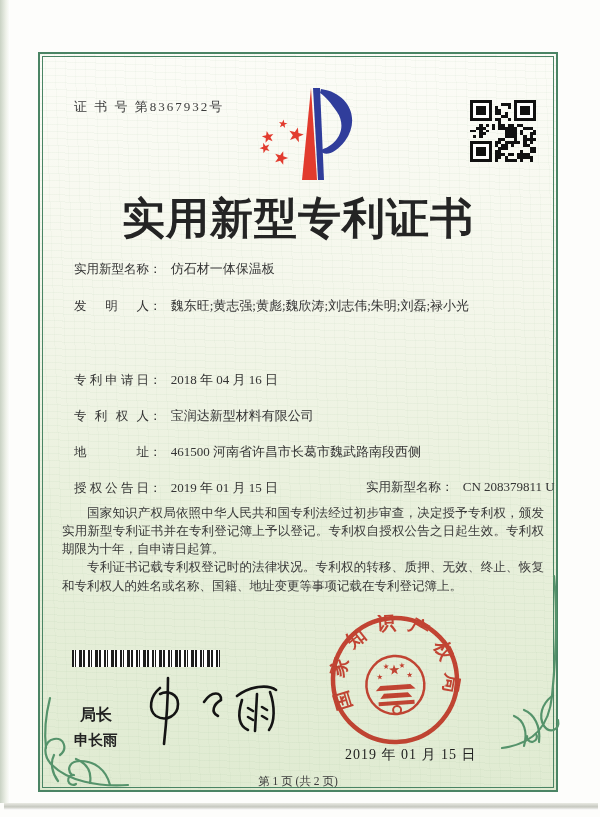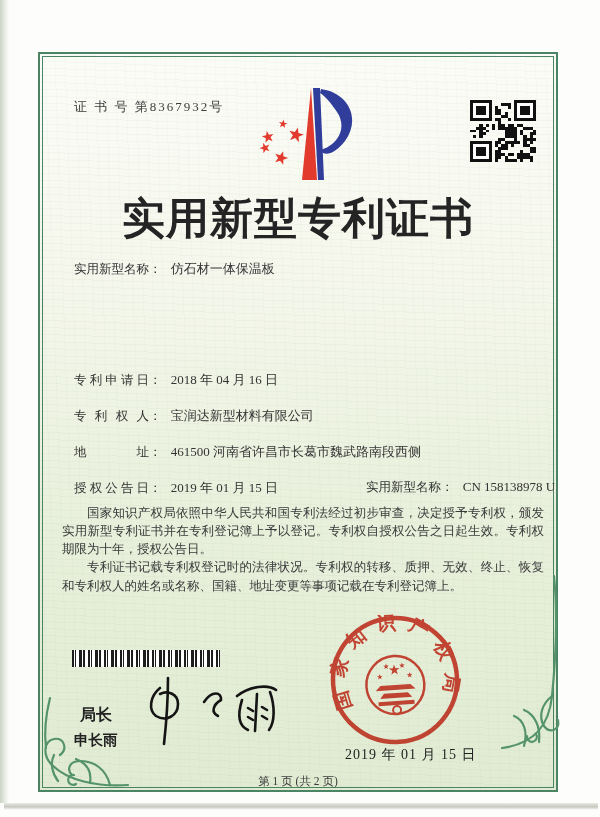--- a/index.html
+++ b/index.html
@@ -219,43 +219,47 @@
           <rect x="19" y="20" width="1" height="1" fill="#111"></rect>
         </svg>
     </div>
 
     <div class="abs title">实用新型专利证书</div>
 
     <div class="abs fr" style="top:206px">
       <span><span class="flabel-text">实用新型名称</span><span class="colon">：</span></span>
       <span class="fvalue">仿石材一体保温板</span>
     </div>
+    <div class="abs fr" style="top:243px">
+      <span><span class="flabel-text">发明人</span><span class="colon">：</span></span>
+      <span class="fvalue">魏东旺;黄志强;黄彪;魏欣涛;刘志伟;朱明;刘磊;禄小光</span>
+    </div>
     <div class="abs fr" style="top:317px">
       <span><span class="flabel-text">专利申请日</span><span class="colon">：</span></span>
       <span class="fvalue">2018 年 04 月 16 日</span>
     </div>
     <div class="abs fr" style="top:353px">
       <span><span class="flabel-text">专利权人</span><span class="colon">：</span></span>
       <span class="fvalue">宝润达新型材料有限公司</span>
     </div>
     <div class="abs fr" style="top:389px">
       <span><span class="flabel-text">地址</span><span class="colon">：</span></span>
       <span class="fvalue">461500 河南省许昌市长葛市魏武路南段西侧</span>
     </div>
     <div class="abs fr" style="top:425px">
       <span><span class="flabel-text">授权公告日</span><span class="colon">：</span></span>
       <span class="fvalue">2019 年 01 月 15 日</span>
       <span class="grant-pair2">
         <span><span class="flabel-text">实用新型名称</span><span class="colon">：</span></span>
-        <span class="fvalue">CN 158138978 U</span>
+        <span class="fvalue">CN 208379811 U</span>
       </span>
     </div>
 
     <div class="abs body-text">
-      <p>国家知识产权局依照中华人民共和国专利法经过初步审查，决定授予专利权，颁发实用新型专利证书并在专利登记簿上予以登记。专利权自授权公告之日起生效。专利权期限为十年，授权公告日。</p>
+      <p>国家知识产权局依照中华人民共和国专利法经过初步审查，决定授予专利权，颁发实用新型专利证书并在专利登记簿上予以登记。专利权自授权公告之日起生效。专利权期限为十年，自申请日起算。</p>
       <p>专利证书记载专利权登记时的法律状况。专利权的转移、质押、无效、终止、恢复和专利权人的姓名或名称、国籍、地址变更等事项记载在专利登记簿上。</p>
     </div>
 
     <div class="abs barcode"></div>
 
     <div class="abs director-title">局长</div>
     <div class="abs director-name">申长雨</div>
 
     <div class="abs signature">
       <svg width="145" height="75" viewBox="0 0 145 75" fill="none" stroke="#141414" stroke-width="2.6" stroke-linecap="round">

